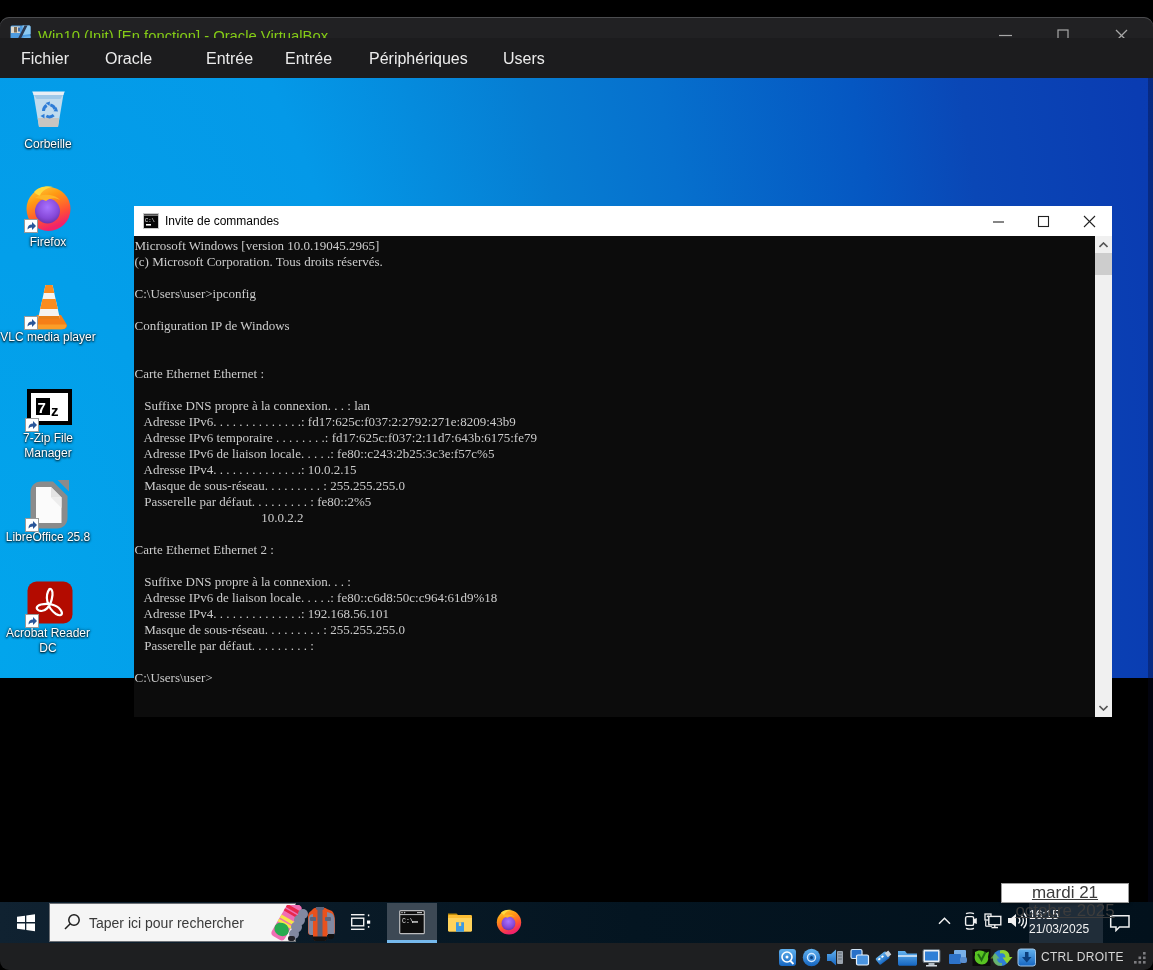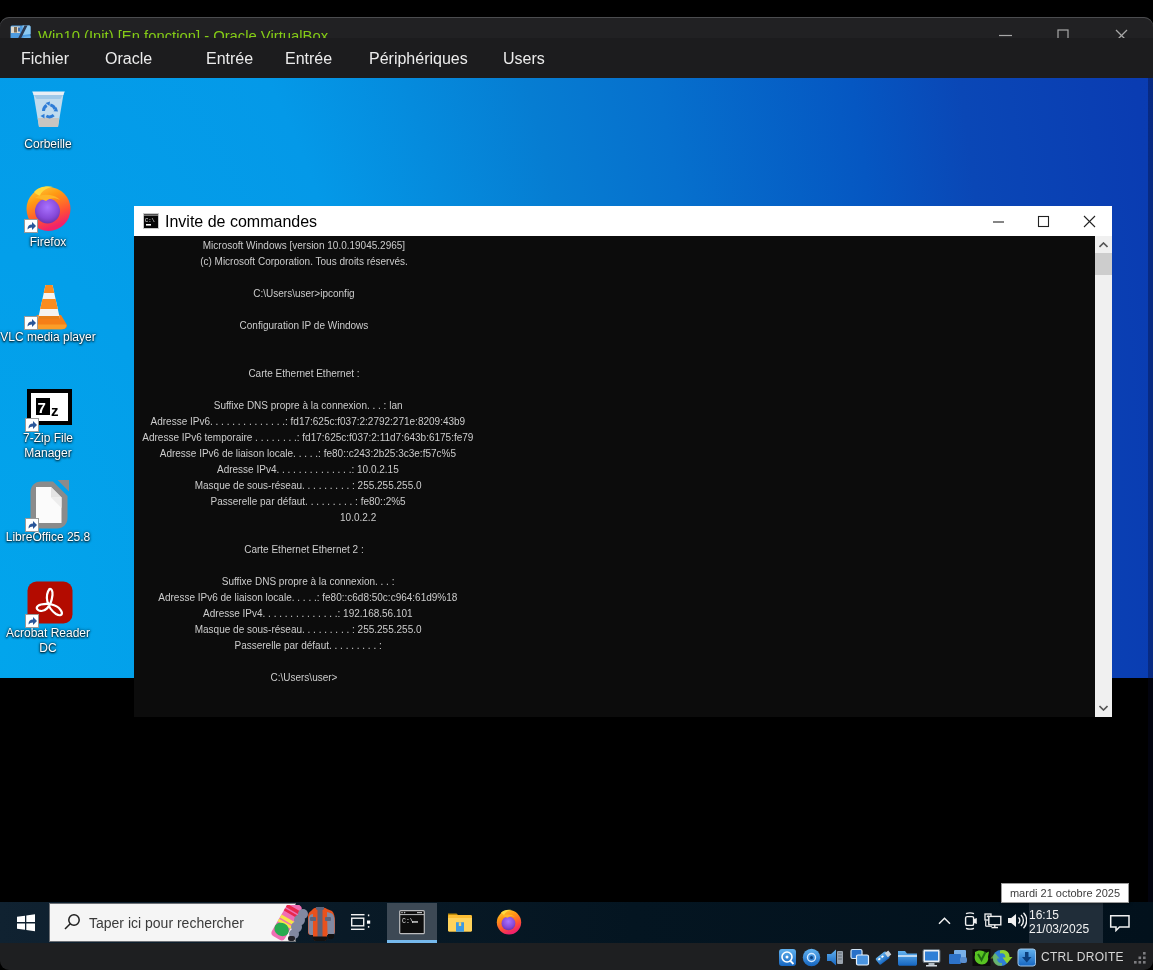--- a/index.html
+++ b/index.html
@@ -22,40 +22,40 @@
     background:radial-gradient(1300px 2600px at 0% 95%,
       #02a5ec 0%, #0499e8 30%, #067dd2 46%, #0670cd 55%, #0557c2 69%, #0a47b6 77%, #0a3cb2 90%, #093ab0 100%);}
   #desktop .redge{right:0;top:0;width:5px;height:824px;background:rgba(5,10,40,0.35);}
 
   .dlabel{position:absolute;width:120px;left:-12px;text-align:center;font-size:12px;color:#fff;
     text-shadow:0 1px 2px rgba(0,0,0,.95), 0 0 3px rgba(0,0,0,.8);line-height:14.5px;}
 
   
   #cmdwin{left:134px;top:128px;width:978px;height:511px;background:#0c0c0c;}
   #cmdtitle{left:0;top:0;width:978px;height:30px;background:#fff;}
-  #cmdtitle .ct{left:31px;top:0;height:30px;line-height:31px;font-size:16px;color:#000;}
+  #cmdtitle .ct{left:31px;top:0;height:30px;line-height:31px;font-size:12px;color:#000;}
   #console{left:0;top:30px;width:961px;height:481px;background:#0c0c0c;overflow:hidden;}
   #console pre{position:absolute;left:0.5px;top:2px;margin:0;
-    font-family:Liberation Sans, sans-serif;font-size:10px;line-height:16px;color:#cccccc;text-align:center;}
+    font-family:Liberation Serif, serif;font-size:13px;line-height:16px;color:#cccccc;}
   #cscroll{left:961px;top:30px;width:17px;height:481px;background:#f0f0f0;}
   #cthumb{left:0;top:17px;width:17px;height:22px;background:#cdcdcd;}
 
   
   #taskbar{left:0;top:902px;width:1153px;height:41px;background:linear-gradient(90deg,#102231 0%,#0a1b28 25%,#041521 55%,#02111c 100%);}
   #search{left:49px;top:1px;width:247px;height:39px;background:#f5f5f5;border:1px solid #6d7075;box-sizing:border-box;}
   #search .stext{left:39px;top:0;height:37px;line-height:38px;font-size:14px;color:#3a3a3a;}
   #cmdbtn{left:387px;top:1px;width:50px;height:39px;background:#3d4955;}
   #cmdbtn .ul{left:0;top:37px;width:50px;height:3px;background:#76b9ed;}
   #clockblk{left:1029px;top:0;width:74px;height:41px;background:#202d39;color:#f2f2f2;
     font-size:12px;text-align:left;}
   #clockblk div{line-height:14px;}
 
   
   #tooltip{left:1001px;top:883px;width:126px;height:18px;background:#fff;border:1px solid #9b9b9b;box-shadow:1px 1px 3px rgba(0,0,0,0.35);
-    font-size:11px;color:#3c3c3c;text-align:center;line-height:18px;z-index:40;}
+    font-size:17px;color:#3c3c3c;text-align:center;line-height:18px;z-index:40;text-decoration:underline;}
 
   
   #statusbar{left:0;top:943px;width:1153px;height:27px;background:#1e1f21;border-radius:0 0 9px 9px;}
   #statusbar .ctrl{left:1041px;top:0;height:27px;line-height:28px;font-size:12px;color:#d6d6d6;letter-spacing:0.3px;}
 </style>
 </head>
 <body>
 <div id="screen">
 
   <div id="vtitle" class="abs">

